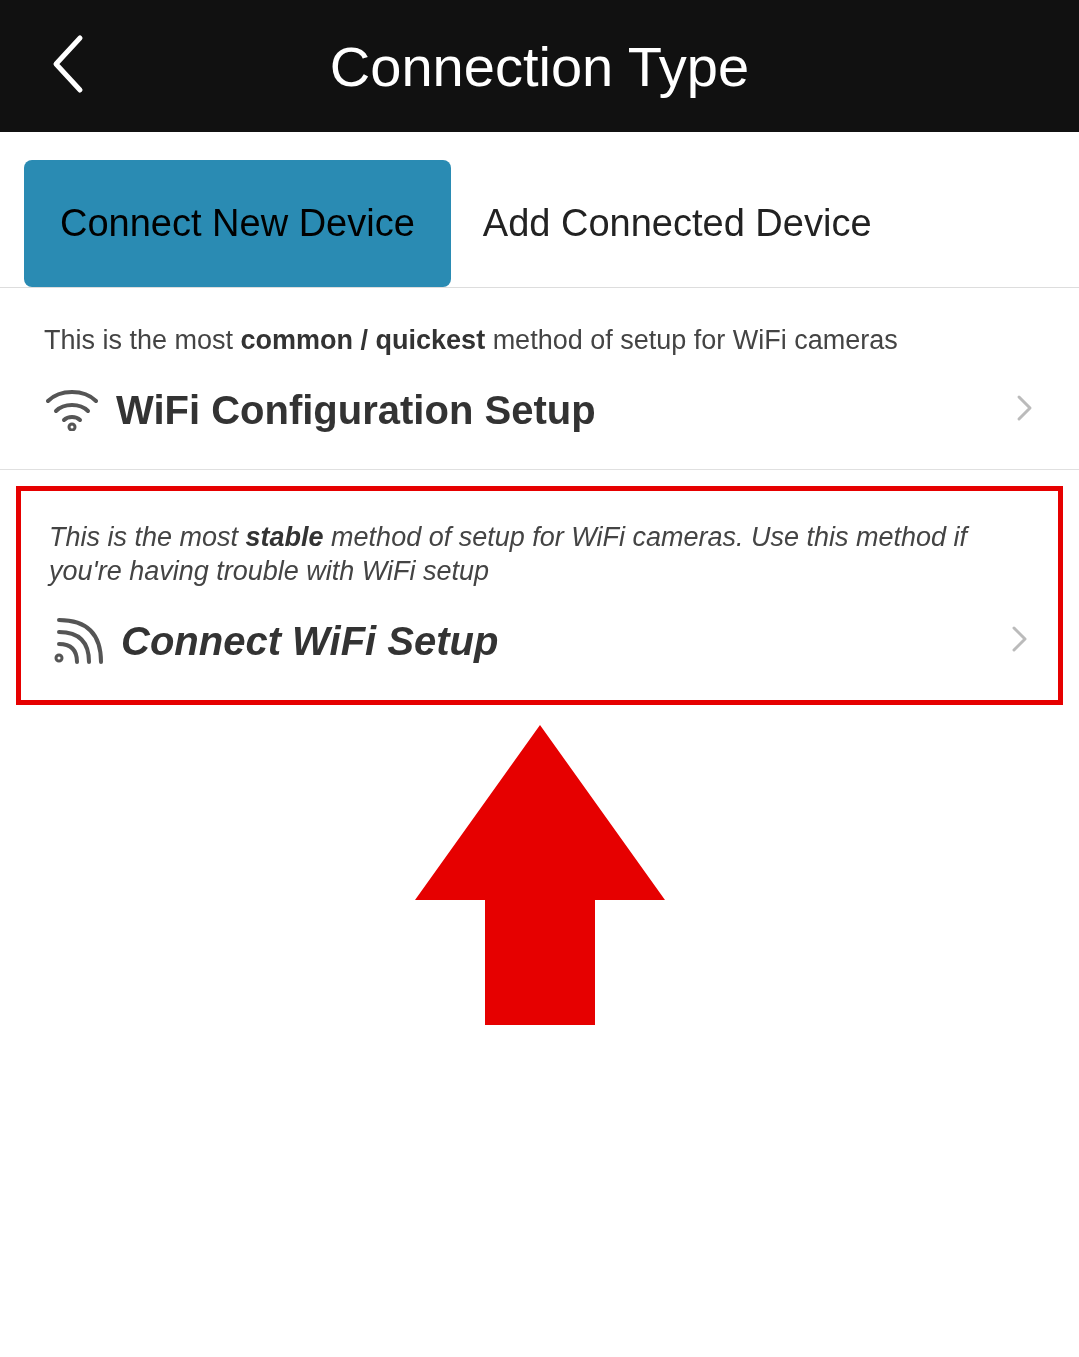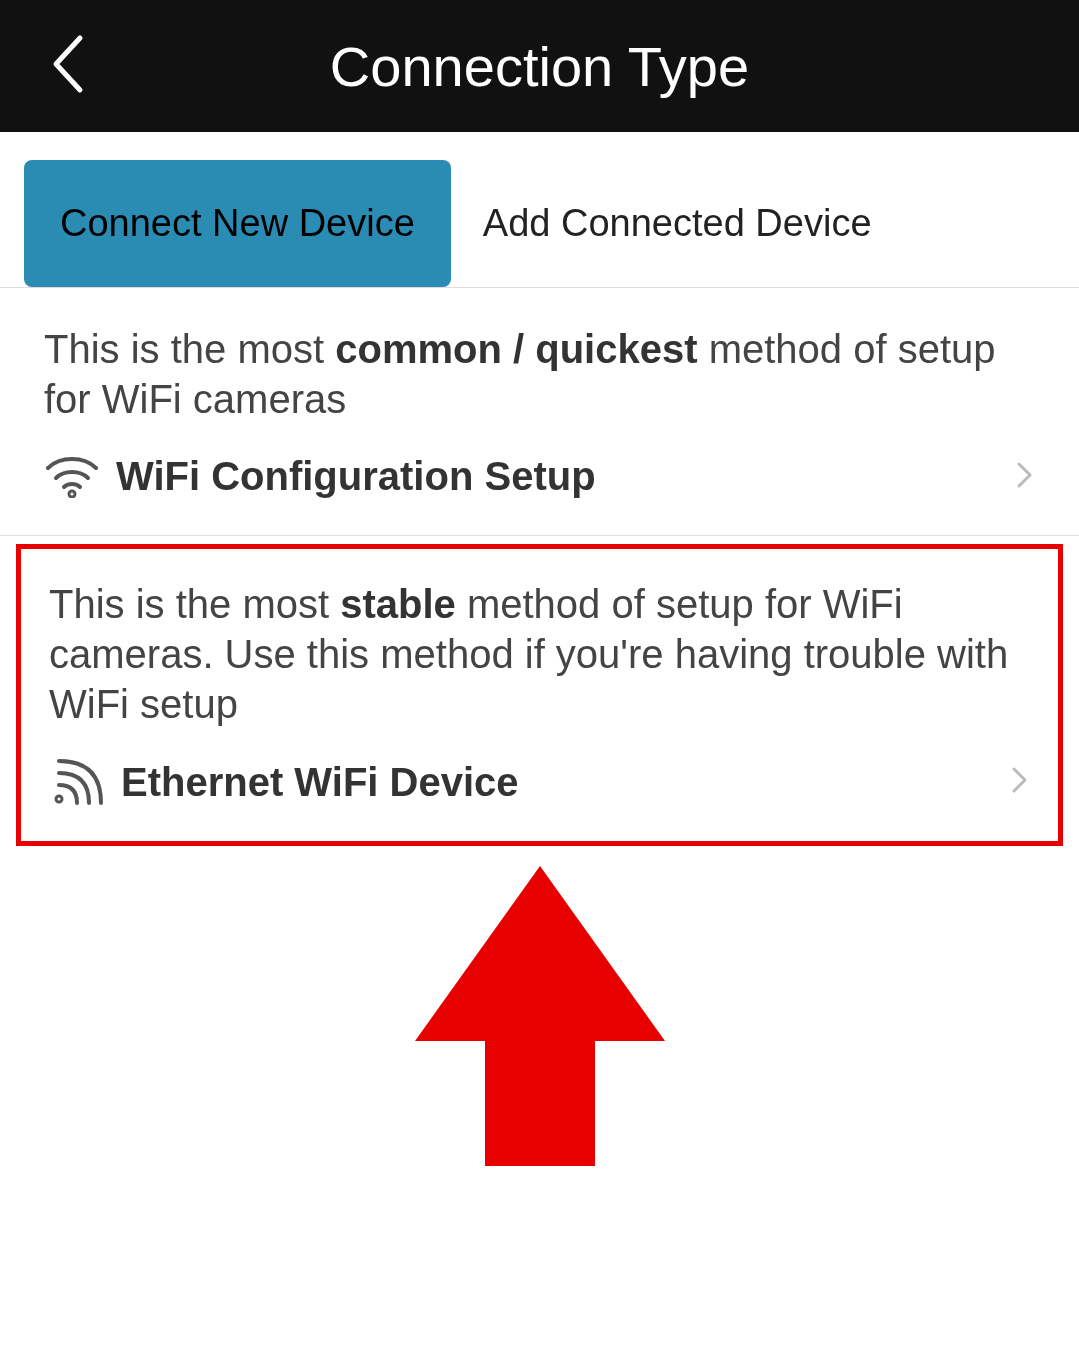--- a/index.html
+++ b/index.html
@@ -45,21 +45,21 @@
   .tab.inactive {
     color: #222;
     padding-left: 32px;
     padding-right: 60px;
   }
   .section {
     padding: 36px 44px 30px 44px;
     border-bottom: 1px solid #e0e0e0;
   }
   .section-desc {
-    font-size: 40px;
+    font-size: 27px;
     line-height: 1.25;
     color: #444;
     margin-bottom: 24px;
   }
   .section-desc b { font-weight: 700; color: #333; }
   .option-row {
     display: flex;
     align-items: center;
     gap: 16px;
     padding: 6px 0;
@@ -68,22 +68,23 @@
   .option-icon { width: 56px; display:flex; justify-content:center; }
   .option-label {
     flex: 1;
     font-size: 40px;
     font-weight: 700;
     color: #333;
   }
   .chevron { color: #bbb; }
   .highlight-box {
     border: 5px solid #e60000;
-    margin: 8px 16px;
+    margin: 16px 16px;
     padding: 30px 28px 28px 28px;
+    font-style: italic;
   }
   .highlight-box .section-desc { margin-bottom: 22px; }
   .arrow-wrap {
     display: flex;
     justify-content: center;
     margin-top: 20px;
   }
 </style>
 </head>
 <body>
@@ -130,21 +131,21 @@
   </p>
   <div class="option-row">
     <span class="option-icon">
       <svg width="52" height="50" viewBox="0 0 52 50">
         <circle cx="8" cy="42" r="3" fill="none" stroke="#555" stroke-width="3"></circle>
         <path d="M8 28 C20 28 26 34 26 46" fill="none" stroke="#555" stroke-width="4" stroke-linecap="round"></path>
         <path d="M8 16 C28 16 38 26 38 46" fill="none" stroke="#555" stroke-width="4" stroke-linecap="round"></path>
         <path d="M8 4  C36 4  50 18 50 46" fill="none" stroke="#555" stroke-width="4" stroke-linecap="round"></path>
       </svg>
     </span>
-    <span class="option-label">Ethernet WiFi Device</span>
+    <span class="option-label">Connect WiFi Setup</span>
     <span class="chevron">
       <svg width="20" height="30" viewBox="0 0 20 30">
           <polyline points="4,4 15,15 4,26" fill="none" stroke="#bbb" stroke-width="3" stroke-linecap="round" stroke-linejoin="round"></polyline>
         </svg>
     </span>
   </div>
 </div>
 
 <div class="arrow-wrap">
   <svg width="260" height="310" viewBox="0 0 260 310">

